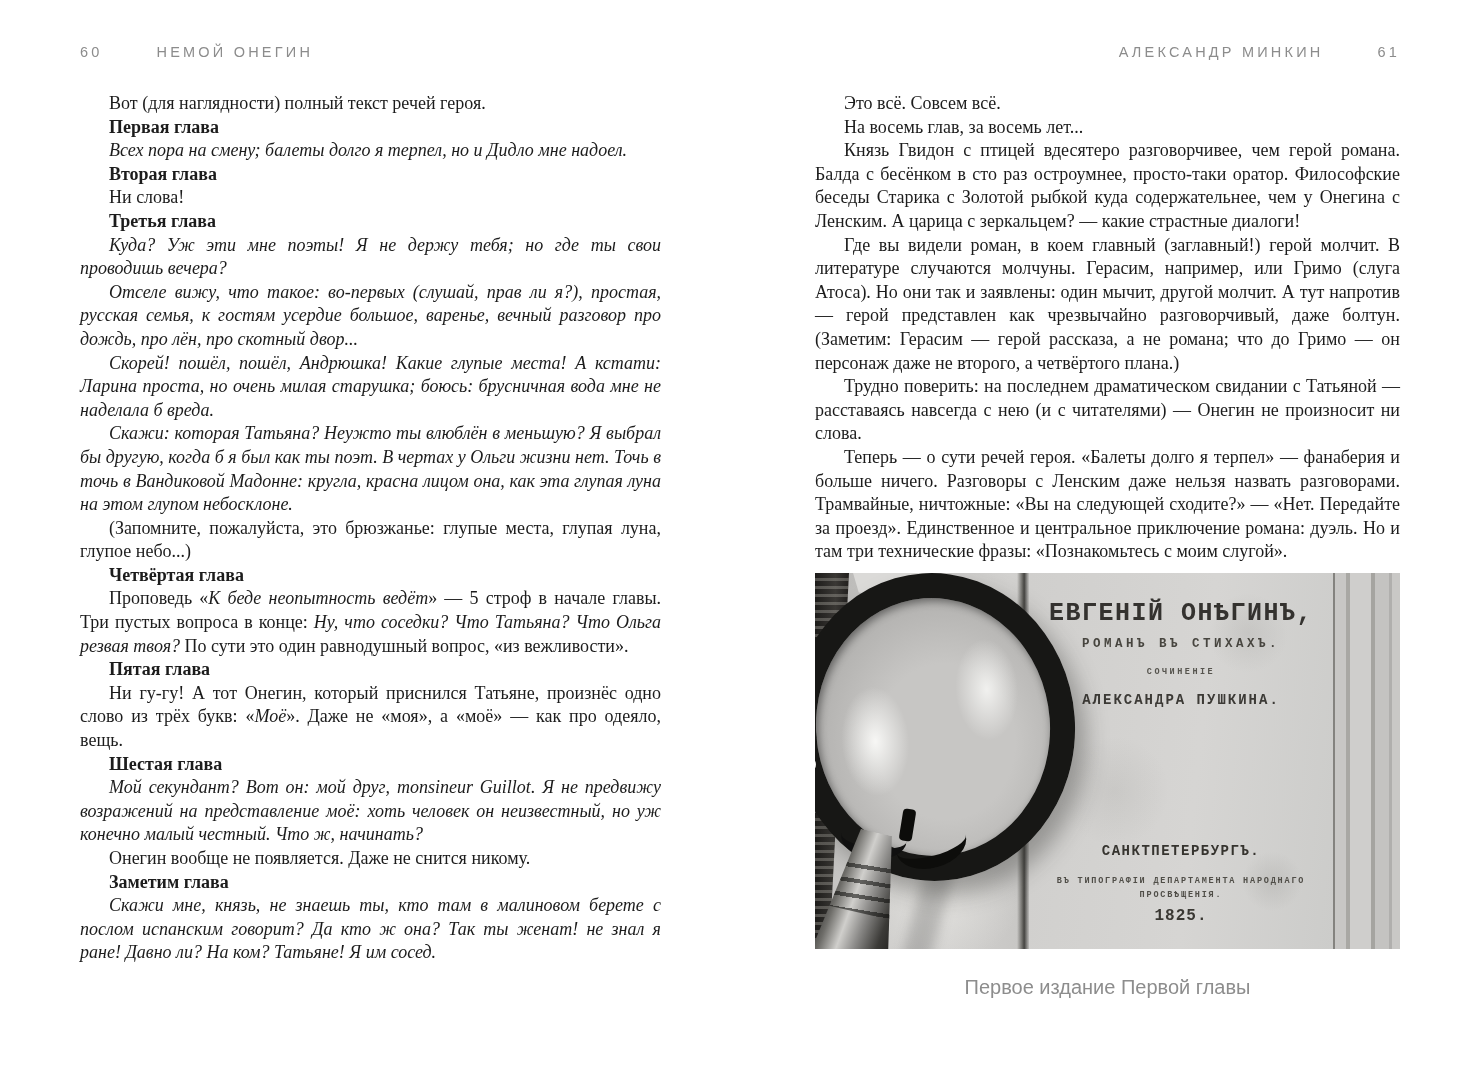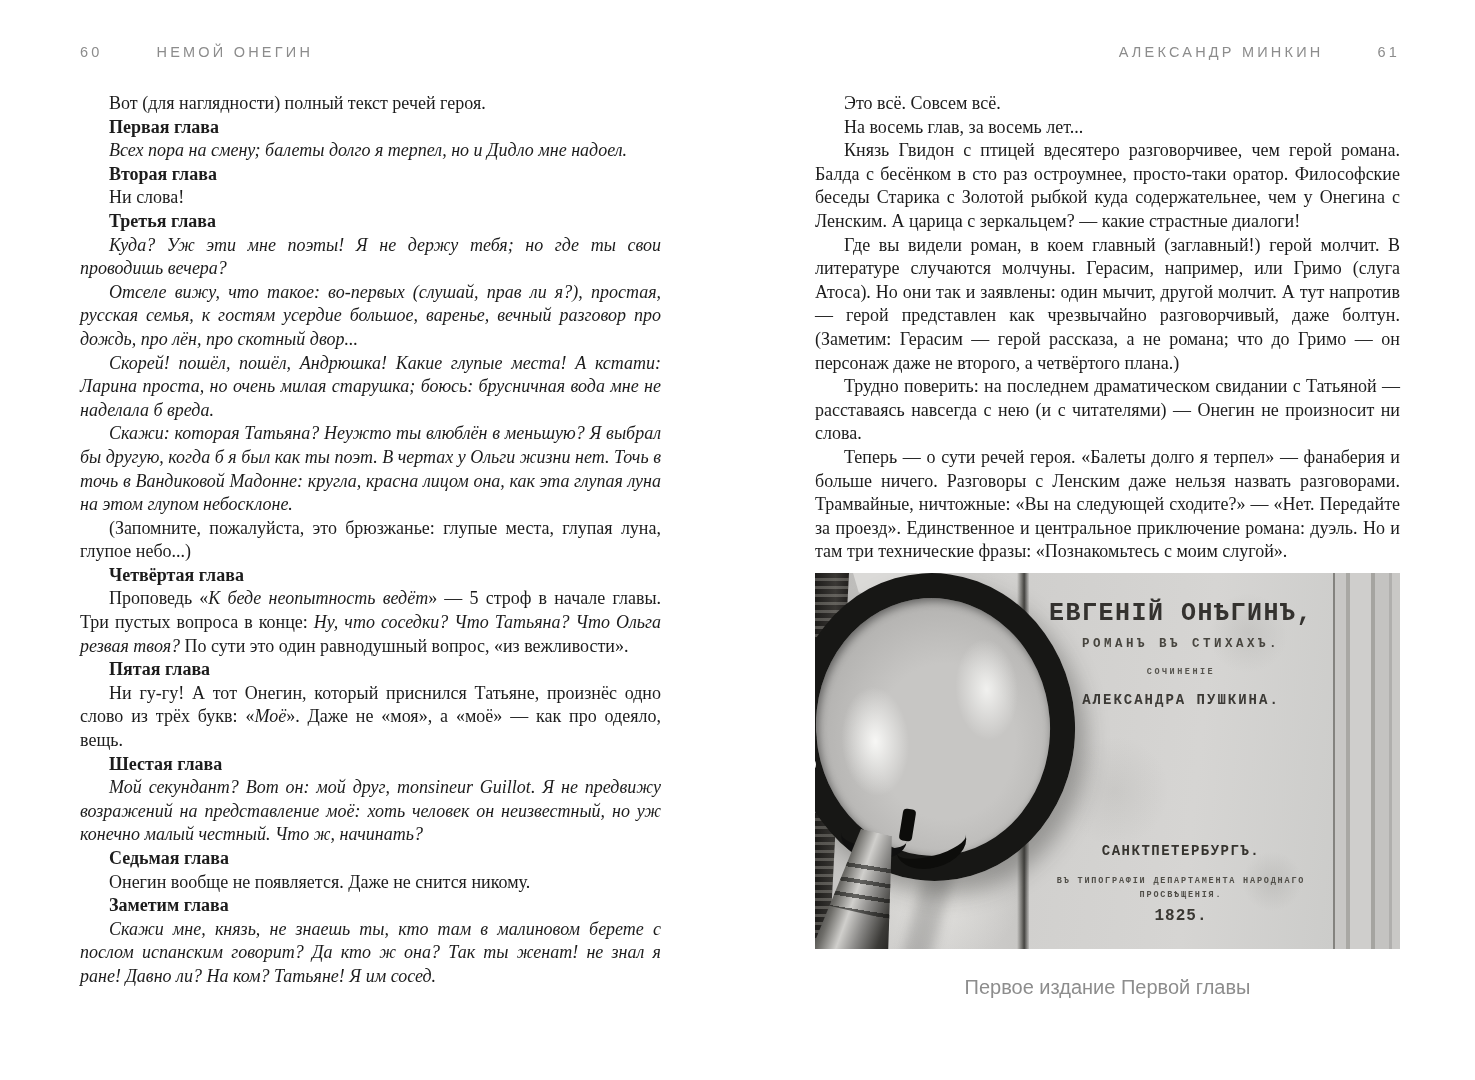--- a/index.html
+++ b/index.html
@@ -135,21 +135,20 @@
       <p class="para italic">Отселе вижу, что такое: во-первых (слушай, прав ли я?), простая, русская семья, к гостям усердие большое, варенье, вечный разговор про дождь, про лён, про скотный двор...</p>
       <p class="para italic">Скорей! пошёл, пошёл, Андрюшка! Какие глупые места! А кстати: Ларина проста, но очень милая старушка; боюсь: брусничная вода мне не наделала б вреда.</p>
       <p class="para italic">Скажи: которая Татьяна? Неужто ты влюблён в меньшую? Я выбрал бы другую, когда б я был как ты поэт. В чертах у Ольги жизни нет. Точь в точь в Вандиковой Мадонне: кругла, красна лицом она, как эта глупая луна на этом глупом небосклоне.</p>
       <p class="para normal">(Запомните, пожалуйста, это брюзжанье: глупые места, глупая луна, глупое небо...)</p>
       <p class="para heading">Четвёртая глава</p>
       <p class="para mixed"><span class="seg-n">Проповедь «</span><span class="seg-i">К беде неопытность ведёт</span><span class="seg-n">» — 5 строф в начале главы. Три пустых вопроса в конце: </span><span class="seg-i">Ну, что соседки? Что Татьяна? Что Ольга резвая твоя?</span><span class="seg-n"> По сути это один равнодушный вопрос, «из вежливости».</span></p>
       <p class="para heading">Пятая глава</p>
       <p class="para mixed"><span class="seg-n">Ни гу-гу! А тот Онегин, который приснился Татьяне, произнёс одно слово из трёх букв: «</span><span class="seg-i">Моё</span><span class="seg-n">». Даже не «моя», а «моё» — как про одеяло, вещь.</span></p>
       <p class="para heading">Шестая глава</p>
       <p class="para italic">Мой секундант? Вот он: мой друг, monsineur Guillot. Я не предвижу возражений на представление моё: хоть человек он неизвестный, но уж конечно малый честный. Что ж, начинать?</p>
-      <p class="para heading">Седьмая глава</p>
       <p class="para normal">Онегин вообще не появляется. Даже не снится никому.</p>
       <p class="para heading">Заметим глава</p>
       <p class="para italic">Скажи мне, князь, не знаешь ты, кто там в малиновом берете с послом испанским говорит? Да кто ж она? Так ты женат! не знал я ране! Давно ли? На ком? Татьяне! Я им сосед.</p>
     </div>
 </div>
 
 <div class="page-col col-right">
   <div class="running-header hdr-right">
     <span>АЛЕКСАНДР МИНКИН</span>
     <span>61</span>

